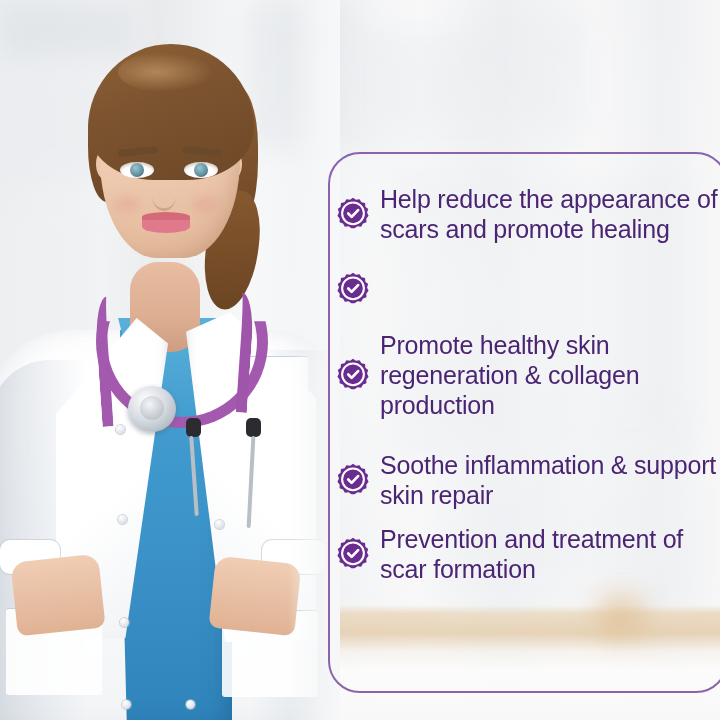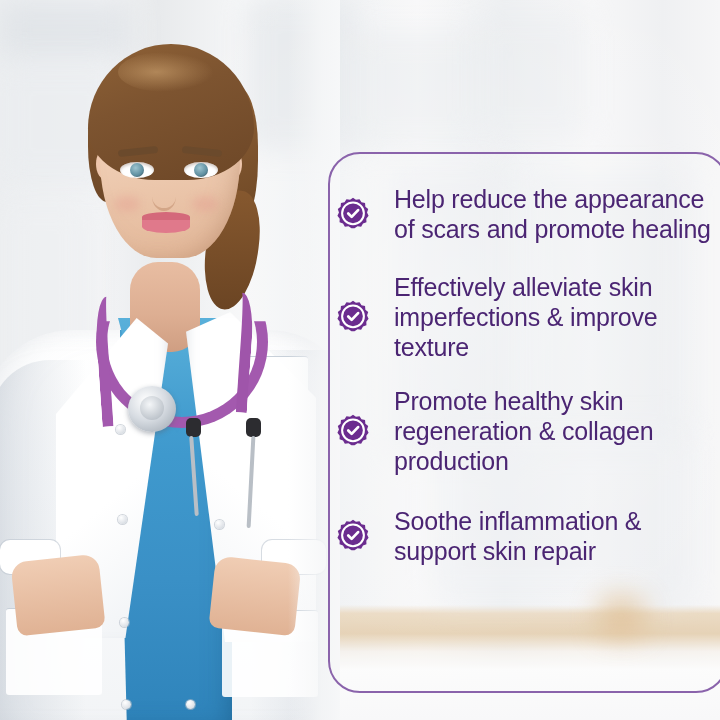--- a/index.html
+++ b/index.html
@@ -278,21 +278,21 @@
     box-sizing: border-box;
   }
   .benefits {
     position: absolute;
     left: 336px; top: 166px;
     width: 384px;
   }
   .benefit {
     display: flex;
     align-items: center;
-    gap: 24px;
+    gap: 10px;
     margin-bottom: 18px;
   }
   .benefit .txt {
     font-size: 25px;
     line-height: 30px;
     font-weight: 500;
     color: #4b2573;
     letter-spacing: -0.2px;
   }
   .badge {
@@ -404,21 +404,20 @@
     </div>
 
     <div class="benefit b2">
       <span class="badge">
         <svg viewBox="0 0 100 100" aria-hidden="true">
           <path fill="#6B2C8F" d="M50 2 58.6 8.4 69.2 6.6 74.9 15.7 85.4 18 86.4 28.7 94.7 35.5 91.3 45.7 95.8 55.5 89.1 63.9 89.6 74.6 79.4 78 73.9 87.2 63.3 85.8 54.5 91.9 45.5 91.9 36.7 85.8 26.1 87.2 20.6 78 10.4 74.6 10.9 63.9 4.2 55.5 8.7 45.7 5.3 35.5 13.6 28.7 14.6 18 25.1 15.7 30.8 6.6 41.4 8.4Z"></path>
           <circle cx="50" cy="48" r="32" fill="none" stroke="#ffffff" stroke-width="6"></circle>
           <path d="M36 48.5 46 58.5 65 38.5" fill="none" stroke="#ffffff" stroke-width="8" stroke-linecap="round" stroke-linejoin="round"></path>
         </svg>
       </span>
-      <span class="txt">Effectively alleviate skin imperfections &amp; improve texture</span>
     </div>
 
     <div class="benefit b3">
       <span class="badge">
         <svg viewBox="0 0 100 100" aria-hidden="true">
           <path fill="#6B2C8F" d="M50 2 58.6 8.4 69.2 6.6 74.9 15.7 85.4 18 86.4 28.7 94.7 35.5 91.3 45.7 95.8 55.5 89.1 63.9 89.6 74.6 79.4 78 73.9 87.2 63.3 85.8 54.5 91.9 45.5 91.9 36.7 85.8 26.1 87.2 20.6 78 10.4 74.6 10.9 63.9 4.2 55.5 8.7 45.7 5.3 35.5 13.6 28.7 14.6 18 25.1 15.7 30.8 6.6 41.4 8.4Z"></path>
           <circle cx="50" cy="48" r="32" fill="none" stroke="#ffffff" stroke-width="6"></circle>
           <path d="M36 48.5 46 58.5 65 38.5" fill="none" stroke="#ffffff" stroke-width="8" stroke-linecap="round" stroke-linejoin="round"></path>
         </svg>
       </span>
@@ -429,15 +428,25 @@
       <span class="badge">
         <svg viewBox="0 0 100 100" aria-hidden="true">
           <path fill="#6B2C8F" d="M50 2 58.6 8.4 69.2 6.6 74.9 15.7 85.4 18 86.4 28.7 94.7 35.5 91.3 45.7 95.8 55.5 89.1 63.9 89.6 74.6 79.4 78 73.9 87.2 63.3 85.8 54.5 91.9 45.5 91.9 36.7 85.8 26.1 87.2 20.6 78 10.4 74.6 10.9 63.9 4.2 55.5 8.7 45.7 5.3 35.5 13.6 28.7 14.6 18 25.1 15.7 30.8 6.6 41.4 8.4Z"></path>
           <circle cx="50" cy="48" r="32" fill="none" stroke="#ffffff" stroke-width="6"></circle>
           <path d="M36 48.5 46 58.5 65 38.5" fill="none" stroke="#ffffff" stroke-width="8" stroke-linecap="round" stroke-linejoin="round"></path>
         </svg>
       </span>
       <span class="txt">Soothe inflammation &amp; support skin repair</span>
     </div>
 
+    <div class="benefit b5">
+      <span class="badge">
+        <svg viewBox="0 0 100 100" aria-hidden="true">
+          <path fill="#6B2C8F" d="M50 2 58.6 8.4 69.2 6.6 74.9 15.7 85.4 18 86.4 28.7 94.7 35.5 91.3 45.7 95.8 55.5 89.1 63.9 89.6 74.6 79.4 78 73.9 87.2 63.3 85.8 54.5 91.9 45.5 91.9 36.7 85.8 26.1 87.2 20.6 78 10.4 74.6 10.9 63.9 4.2 55.5 8.7 45.7 5.3 35.5 13.6 28.7 14.6 18 25.1 15.7 30.8 6.6 41.4 8.4Z"></path>
+          <circle cx="50" cy="48" r="32" fill="none" stroke="#ffffff" stroke-width="6"></circle>
+          <path d="M36 48.5 46 58.5 65 38.5" fill="none" stroke="#ffffff" stroke-width="8" stroke-linecap="round" stroke-linejoin="round"></path>
+        </svg>
+      </span>
+      <span class="txt">Prevention and treatment of scar formation</span>
+    </div>
 
   </div>
 </div>
 
 </body></html>

